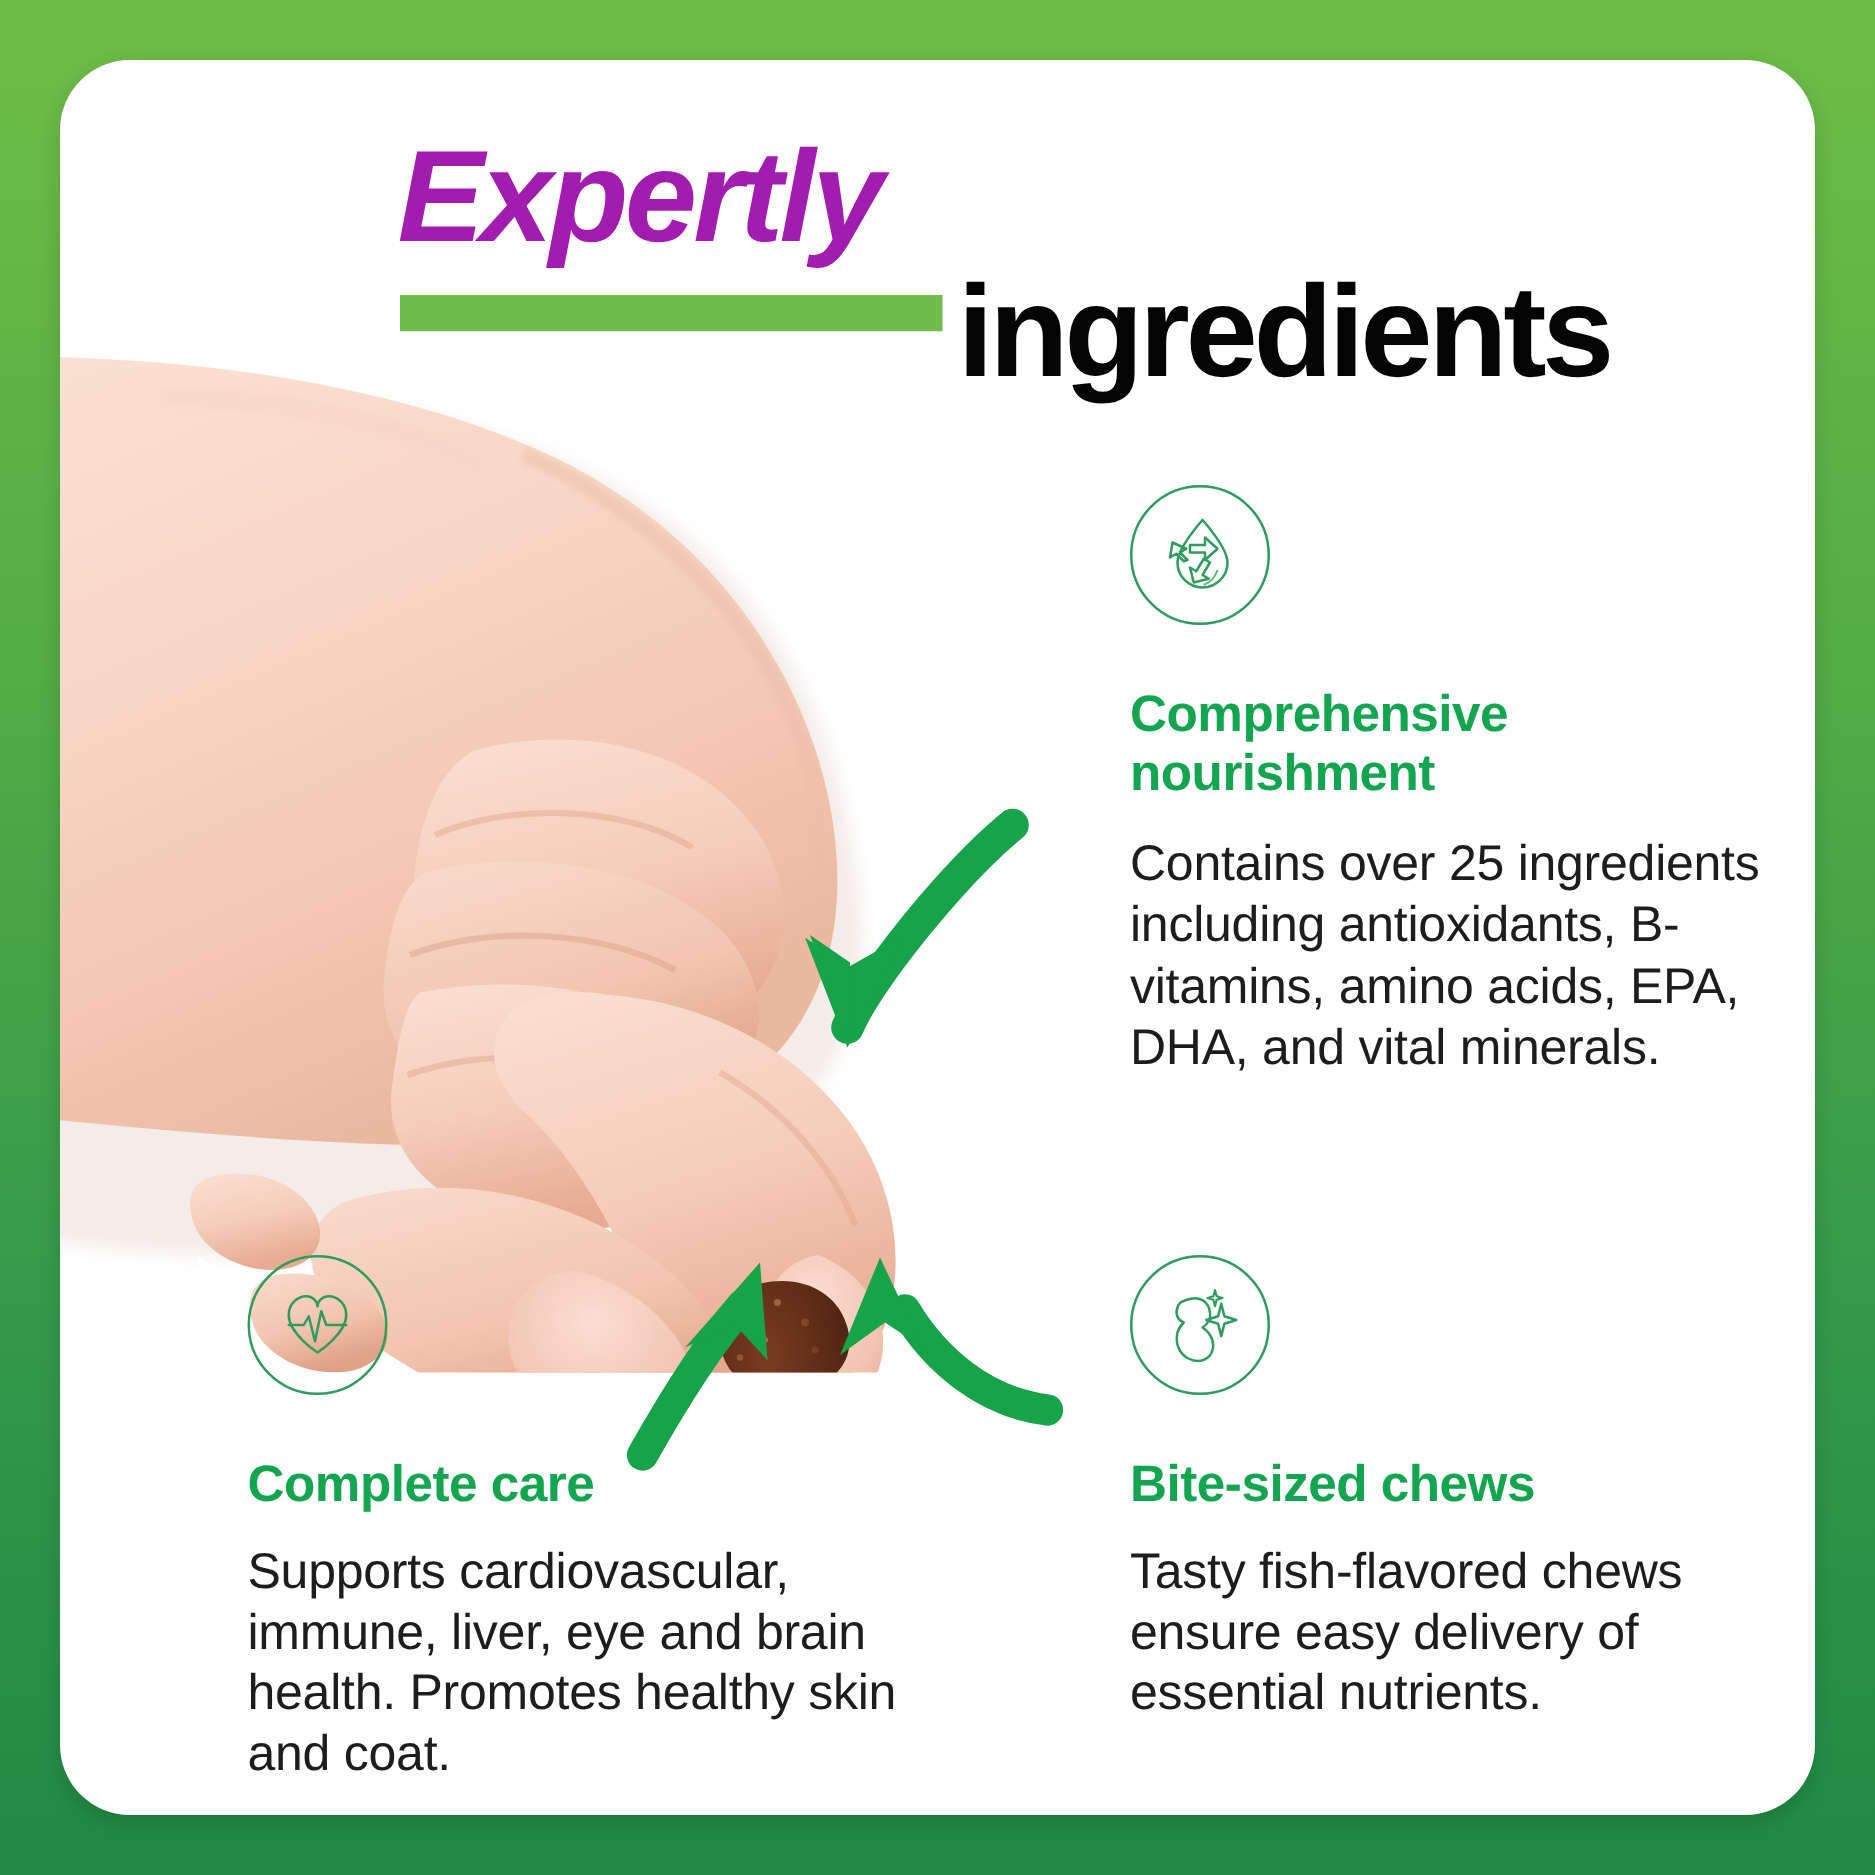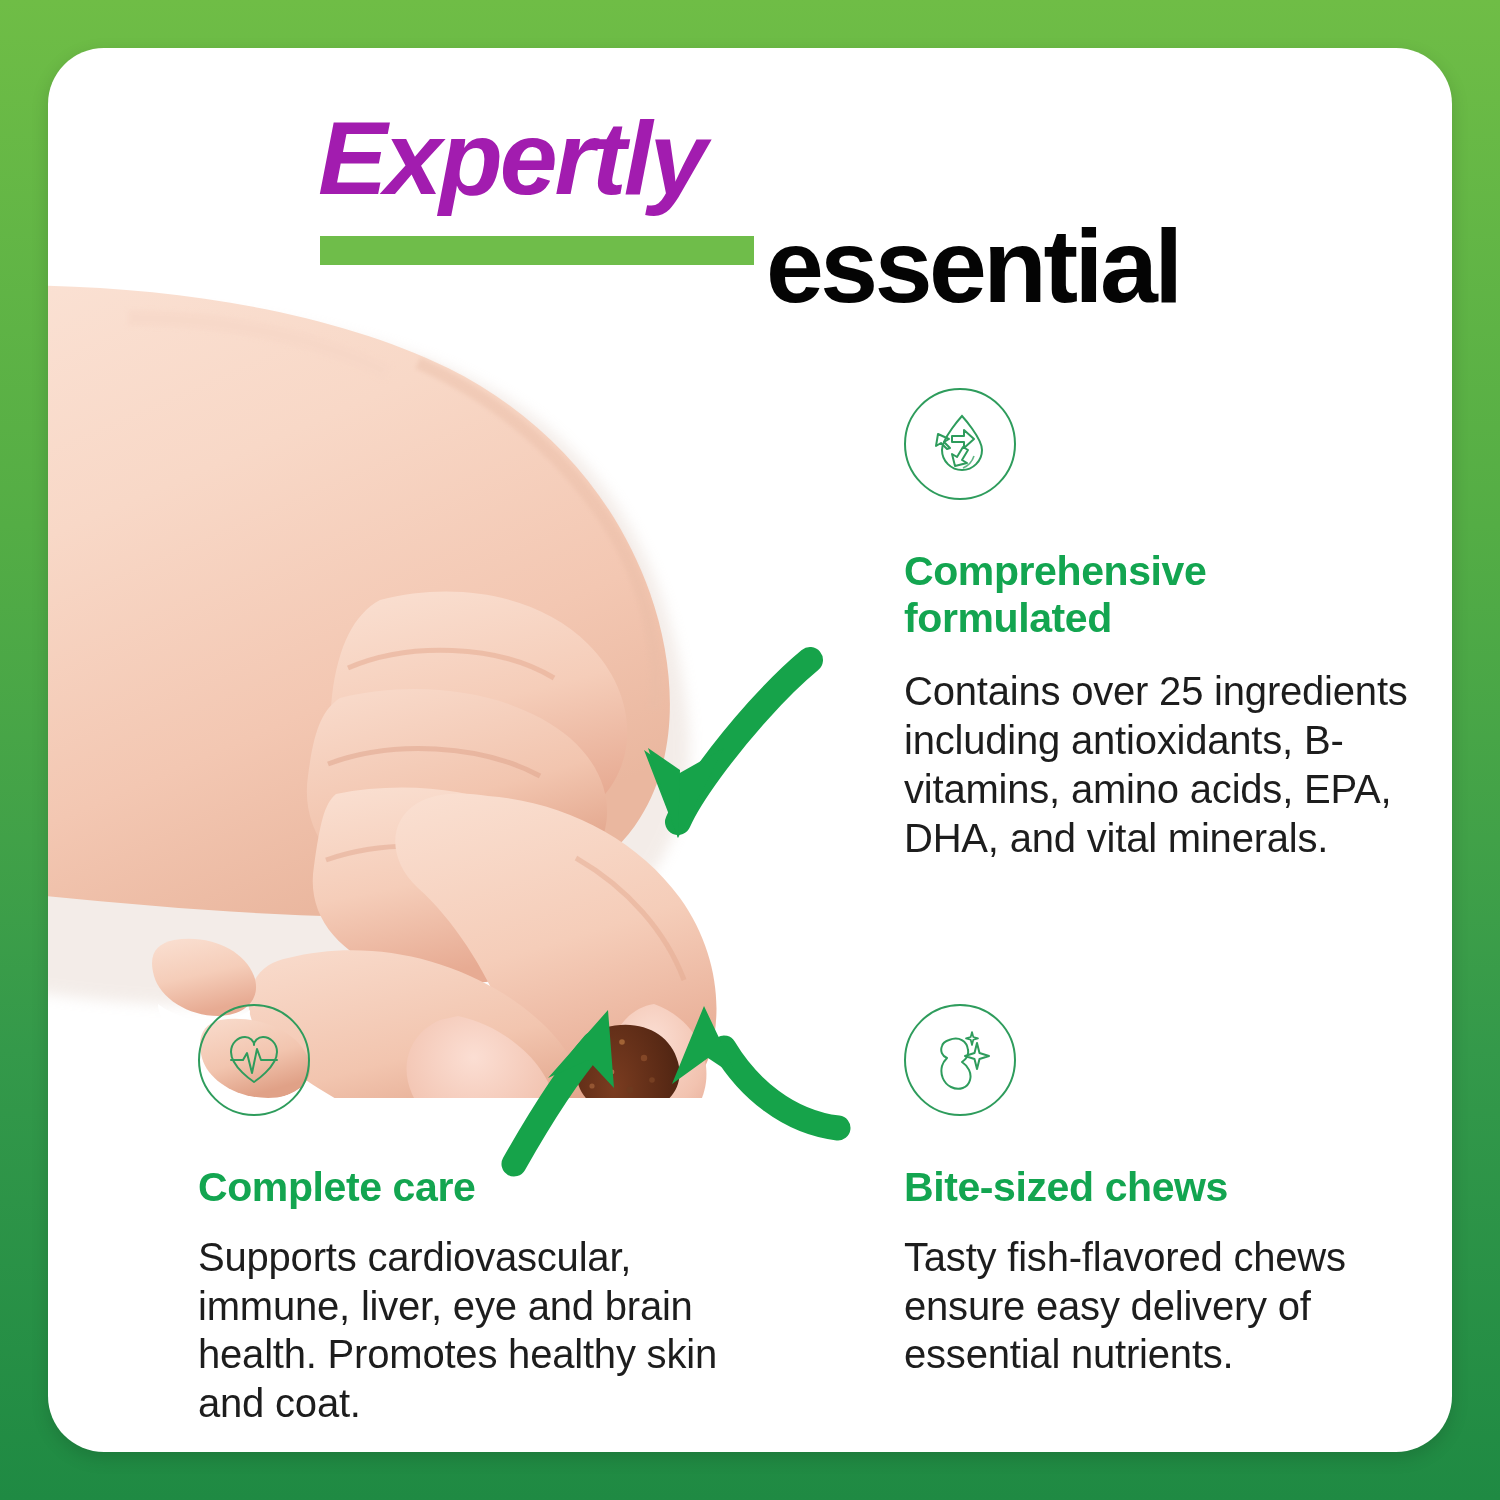--- a/index.html
+++ b/index.html
@@ -161,21 +161,21 @@
 <div class="canvas">
 
   <div class="card">
 
     <div class="headline">
       <div class="hl-highlight"></div>
       <div class="hl-line1">
         <span class="hl-word-expertly">Expertly</span>
       </div>
       <div class="hl-line2">
-        <span class="hl-word-formulated">essential</span>
+        <span class="hl-word-formulated">ingredients</span>
       </div>
     </div>
 
     <div class="photo">
       <svg width="900" height="900" viewBox="0 0 900 900" xmlns="http://www.w3.org/2000/svg">
         <defs>
           <linearGradient id="skinMain" x1="0" y1="0" x2="0.55" y2="1">
             <stop offset="0%" stop-color="#fbe3d6"></stop>
             <stop offset="40%" stop-color="#f8d8c7"></stop>
             <stop offset="75%" stop-color="#f3c7b2"></stop>
@@ -368,21 +368,21 @@
         <svg width="64" height="64" viewBox="0 0 64 64" xmlns="http://www.w3.org/2000/svg">
           <path d="M34 4 C 34 4, 54 26, 54 38 C 54 49, 45 58, 34 58 C 23 58, 14 49, 14 38 C 14 26, 34 4, 34 4 Z" fill="none" stroke="#2e9c5c" stroke-width="2"></path>
           <path d="M46 44 C 44 50, 40 54, 35 56" fill="none" stroke="#2e9c5c" stroke-width="1.6" opacity="0.75"></path>
 
           <path d="M24 24 L 36 24 L 36 18 L 46 27 L 36 36 L 36 30 L 24 30 Z" fill="none" stroke="#2e9c5c" stroke-width="2" stroke-linejoin="round"></path>
           <path d="M40 38 L 34 48 L 39 51 L 27 54 L 24 42 L 29 45 L 35 35 Z" fill="none" stroke="#2e9c5c" stroke-width="2" stroke-linejoin="round"></path>
           <path d="M22 36 L 16 30 L 21 27 L 10 22 L 8 34 L 13 31 L 19 37 Z" fill="none" stroke="#2e9c5c" stroke-width="2" stroke-linejoin="round"></path>
         </svg>
       </div>
       <div class="feature-title">Comprehensive
-formulated</div>
+nourishment</div>
       <div class="feature-body">Contains over 25 ingredients including antioxidants, B-vitamins, amino acids, EPA, DHA, and vital minerals.</div>
     </div>
 
     <div class="feature feature-c">
       <div class="icon-circle">
         <svg width="62" height="62" viewBox="0 0 62 62" xmlns="http://www.w3.org/2000/svg">
 
           <path d="M20 11
                    C 30 7, 38 12, 39 21
                    C 40 27, 36 31, 33 33

